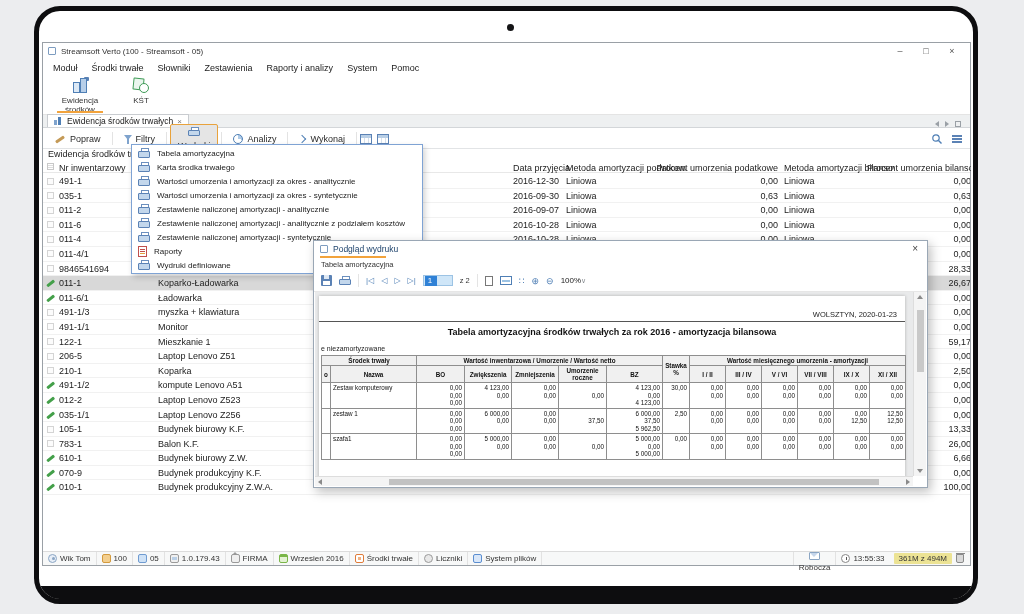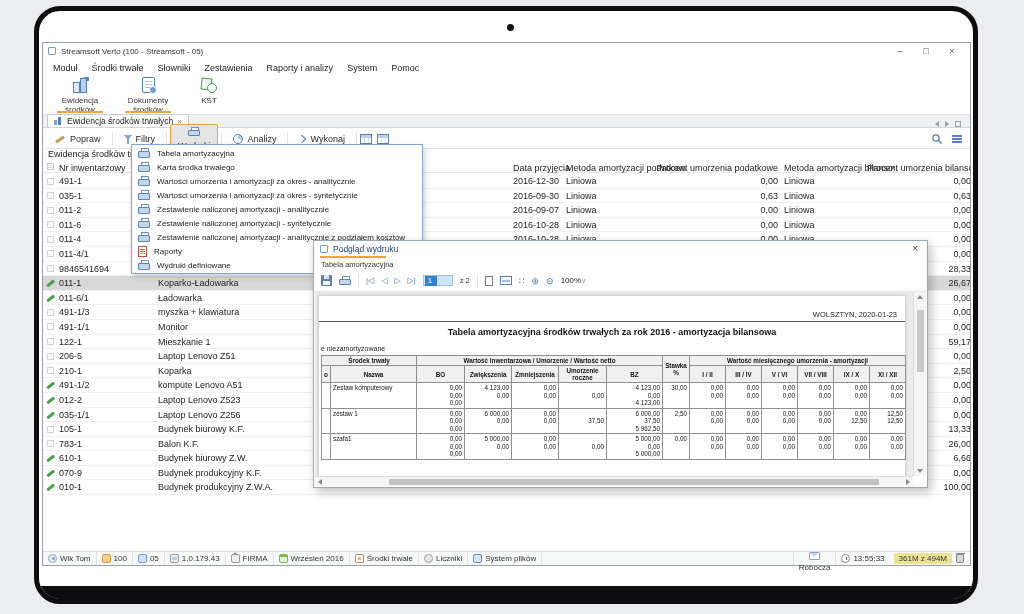--- a/index.html
+++ b/index.html
@@ -201,24 +201,20 @@
         <span class="menu-item">Pomoc</span>
       </div>
 
     <div class="ribbon">
       <div class="ribbon-item underlined">
         <span class="ico-assets">
             <span class="flag"></span>
           </span>
         <span class="ribbon-label">Ewidencja środków</span>
       </div>
-      <div class="ribbon-item underlined">
-        <span class="ico-docs"></span>
-        <span class="ribbon-label">Dokumenty środków</span>
-      </div>
       <div class="ribbon-item narrow">
         <span class="ico-kst"></span>
         <span class="ribbon-label">KŚT</span>
       </div>
     </div>
 
     <div class="tabstrip">
       <div class="tab">
         <span class="ico-tab"></span>
         <span>Ewidencja środków trwałych</span>
@@ -574,25 +570,25 @@
       <div class="dd-item">
         <span class="i-printer"></span>
         <span class="dd-label">Wartości umorzenia i amortyzacji za okres - syntetycznie</span>
       </div>
       <div class="dd-item">
         <span class="i-printer"></span>
         <span class="dd-label">Zestawienie naliczonej amortyzacji - analitycznie</span>
       </div>
       <div class="dd-item">
         <span class="i-printer"></span>
+        <span class="dd-label">Zestawienie naliczonej amortyzacji - analitycznie z podziałem kosztów</span>
+      </div>
+      <div class="dd-item">
+        <span class="i-printer"></span>
         <span class="dd-label">Zestawienie naliczonej amortyzacji - syntetycznie</span>
-      </div>
-      <div class="dd-item">
-        <span class="i-printer"></span>
-        <span class="dd-label">Zestawienie naliczonej amortyzacji - analitycznie z podziałem kosztów</span>
       </div>
       <div class="dd-item">
         <span class="i-report"></span>
         <span class="dd-label">Raporty</span>
       </div>
       <div class="dd-item">
         <span class="i-printer"></span>
         <span class="dd-label">Wydruki definiowane</span>
       </div>
     </div>

